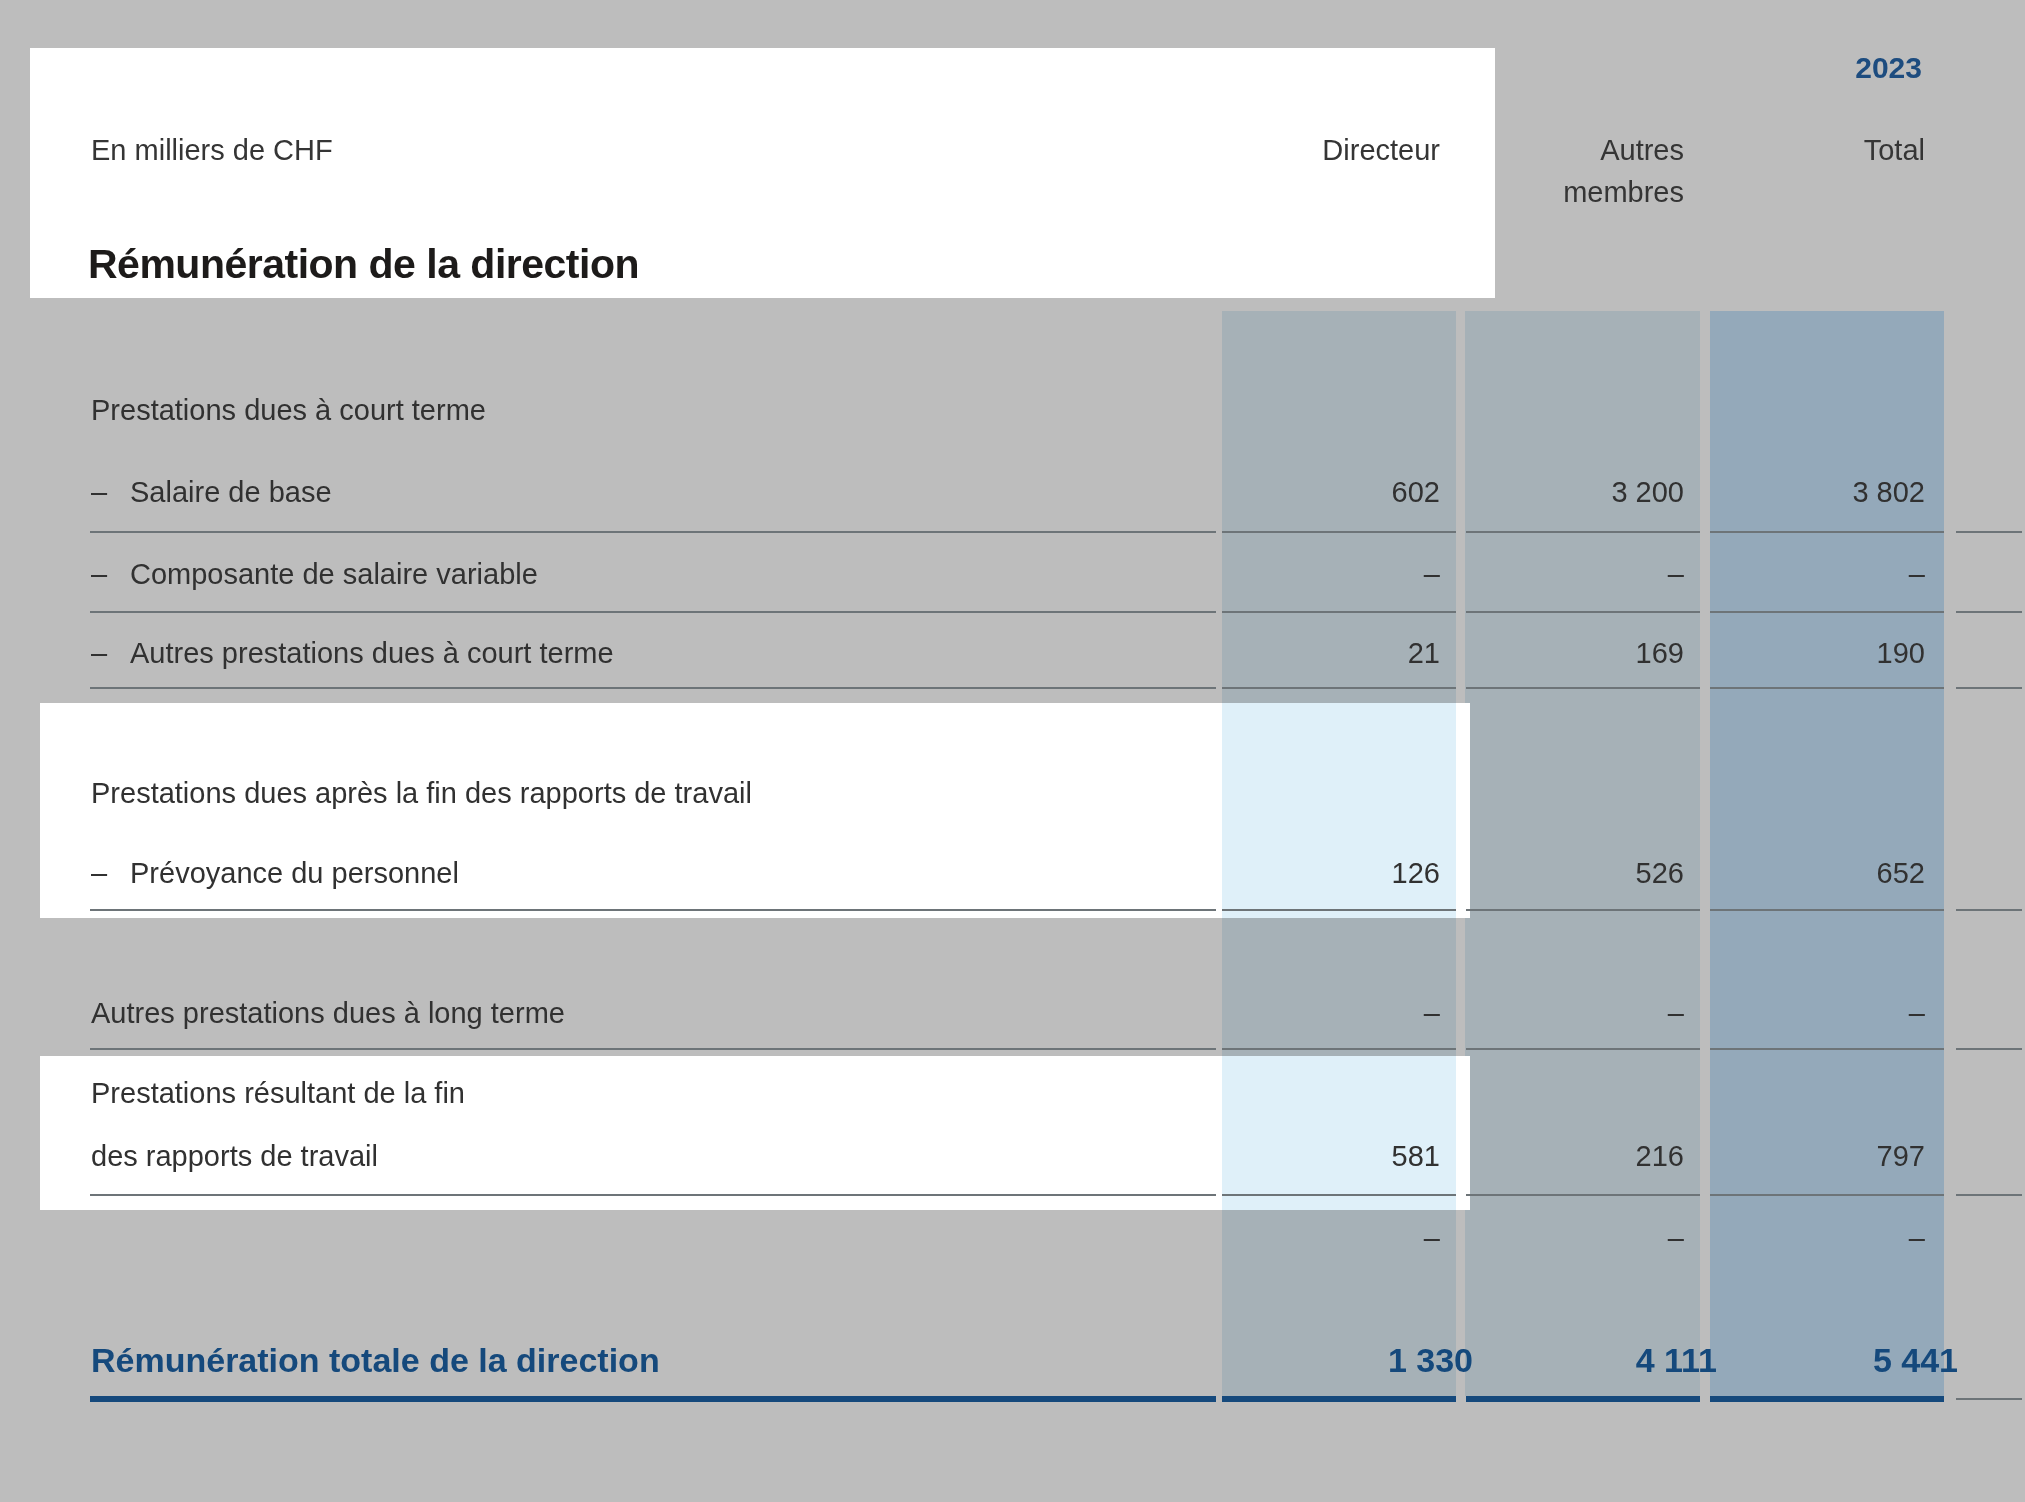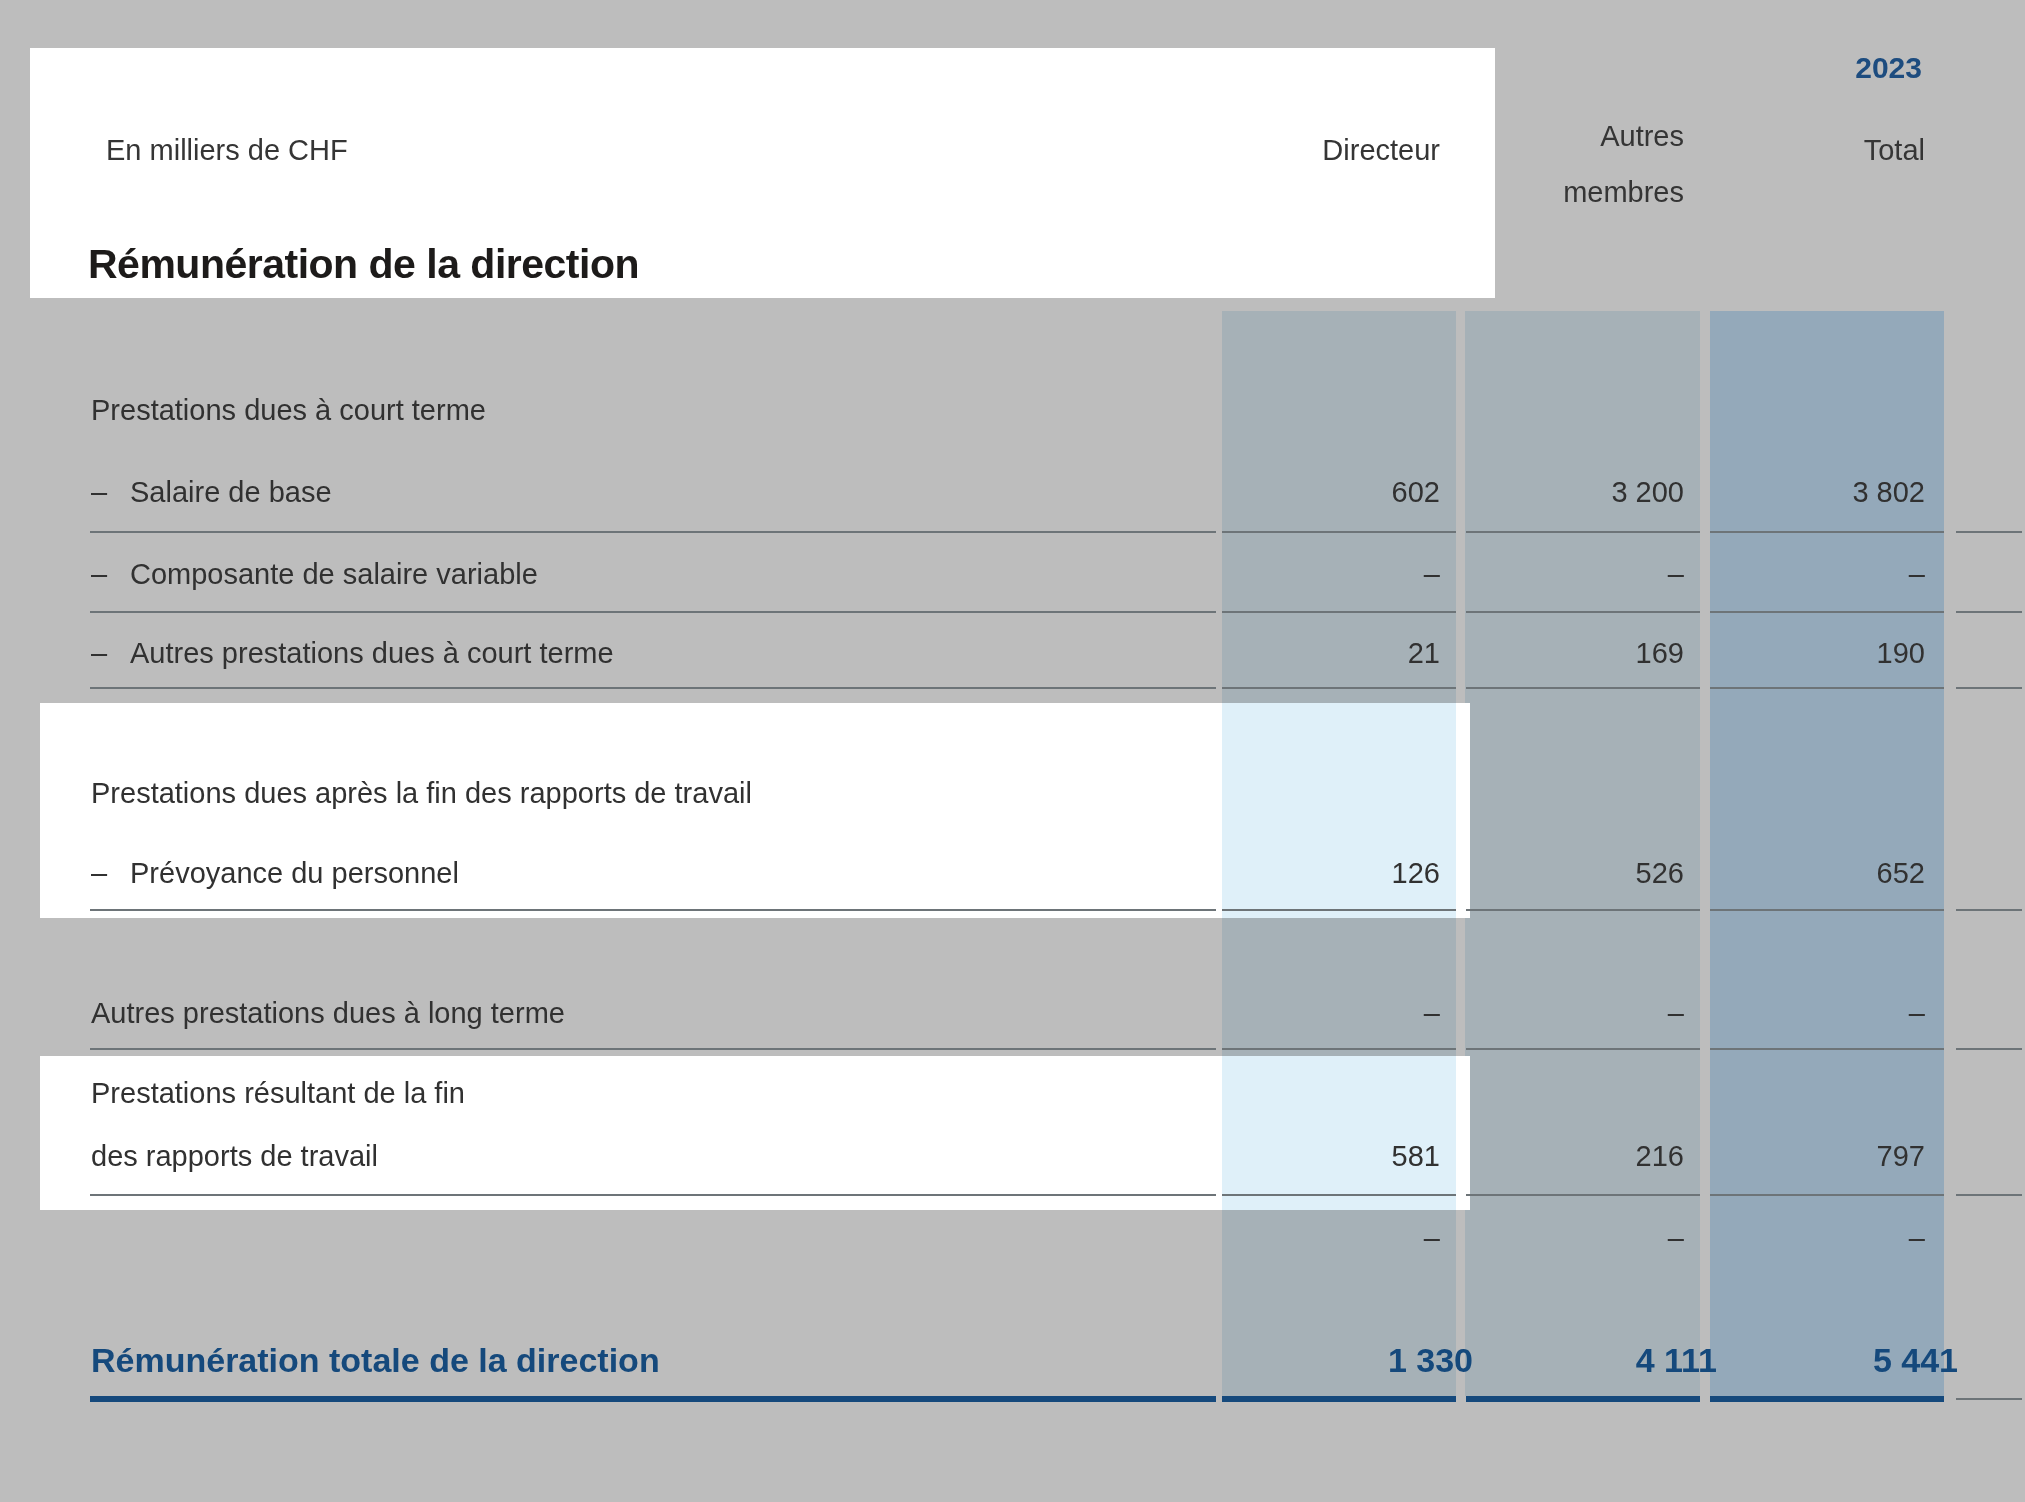--- a/index.html
+++ b/index.html
@@ -90,23 +90,23 @@
   <div class="line" style="top:1194px;left:1710px;width:234px"></div>
   <div class="line" style="top:1194px;left:1956px;width:66px"></div>
 
   <div class="bluline" style="top:1396px;left:90px;width:1126px"></div>
   <div class="bluline" style="top:1396px;left:1222px;width:234px"></div>
   <div class="bluline" style="top:1396px;left:1466px;width:234px"></div>
   <div class="bluline" style="top:1396px;left:1710px;width:234px"></div>
   <div class="line" style="top:1398px;left:1956px;width:66px"></div>
 
   <div class="year">2023</div>
-  <div class="hdr" style="left:91px;top:132px;margin-left:15px;">En milliers de CHF</div>
+  <div class="hdr" style="left:91px;top:132px;">En milliers de CHF</div>
   <div class="hdr right" style="right:585px;top:132px;">Directeur</div>
-  <div class="hdr right" style="right:341px;top:118px;">Autres</div>
+  <div class="hdr right" style="right:341px;top:132px;">Autres</div>
   <div class="hdr right" style="right:341px;top:174px;">membres</div>
   <div class="hdr right" style="right:100px;top:132px;">Total</div>
   <div class="title">Rémunération de la direction</div>
 
   <div class="row flush" style="top:392px">
     <span class="label">Prestations dues à court terme</span>
   </div>
 
   <div class="row" style="top:474px">
     <span class="bullet">–</span>

